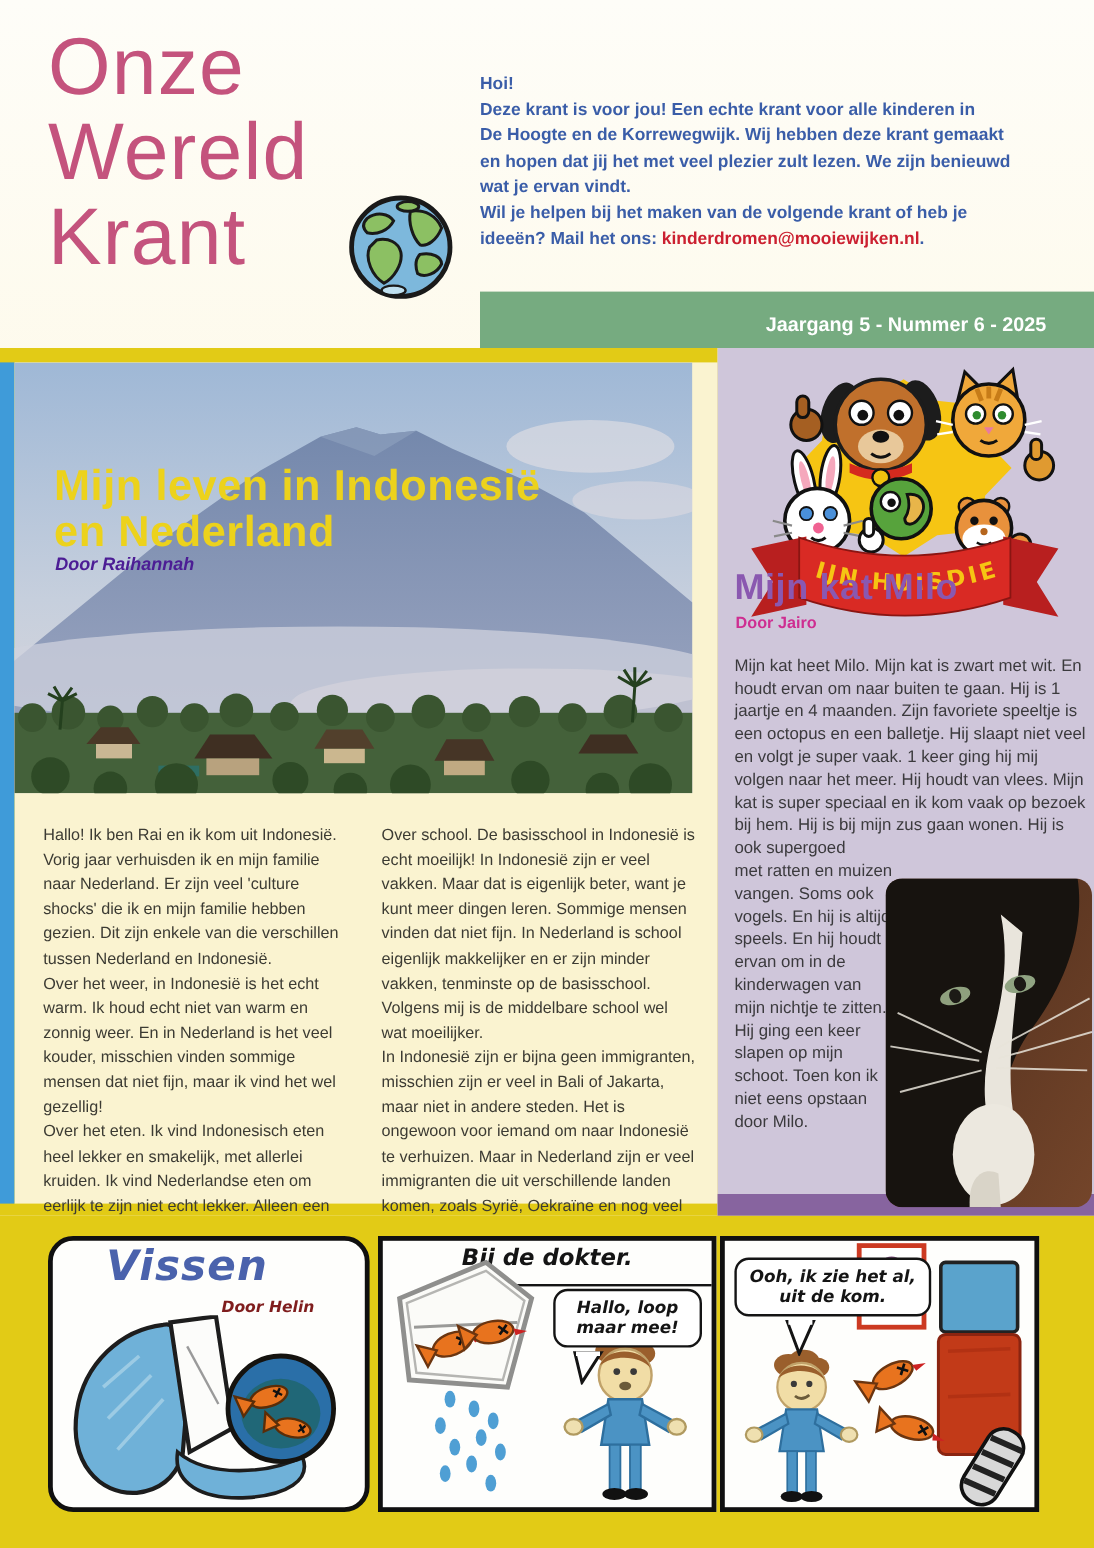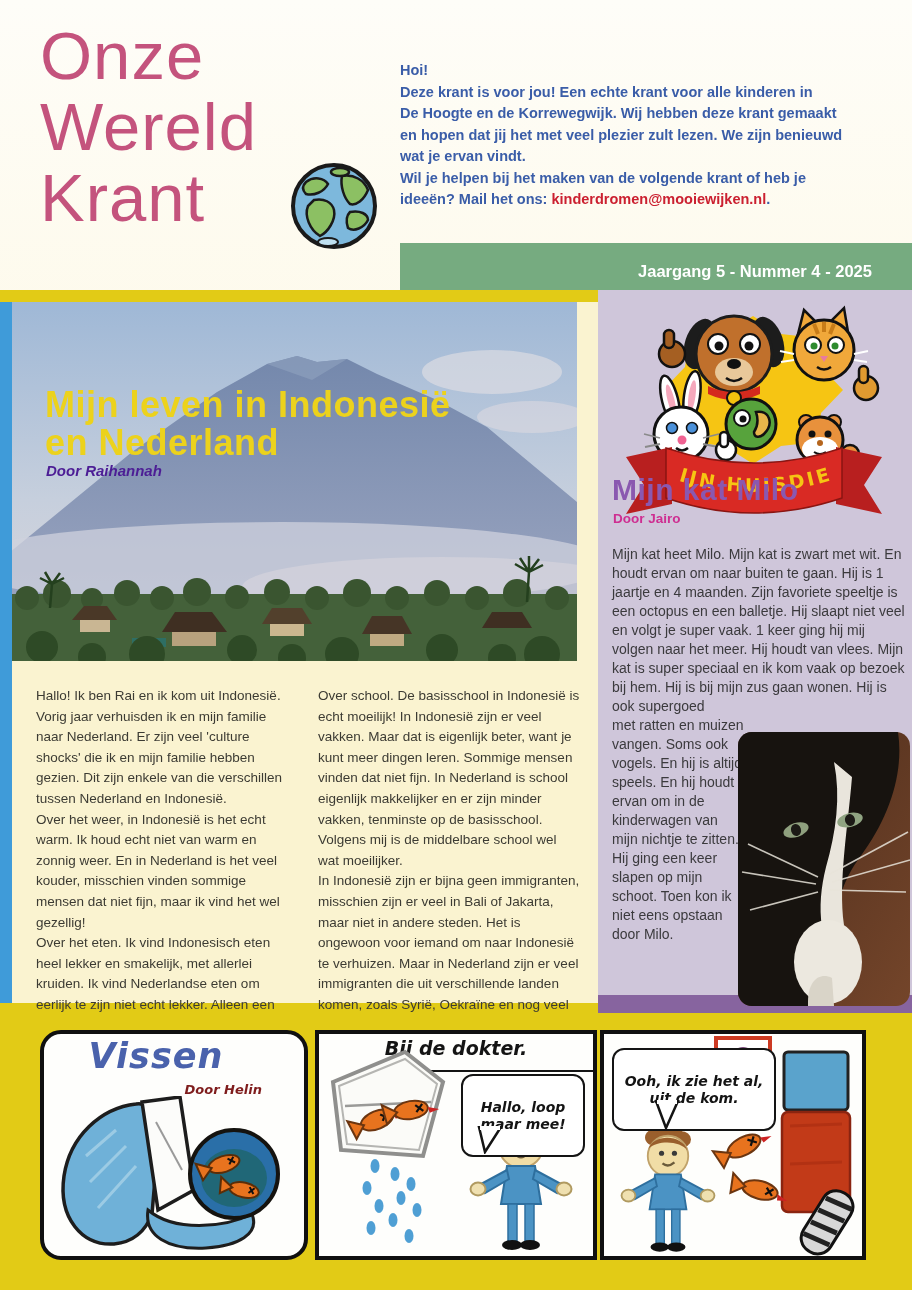--- a/index.html
+++ b/index.html
@@ -48,21 +48,21 @@
   .panel-2{left:315px;width:282px;}
   .panel-3{left:600px;width:266px;}
   .fish-title{position:absolute;left:0;right:36px;top:2px;text-align:center;
         font:italic 800 35px "DejaVu Sans",sans-serif;color:#4a62ac;letter-spacing:1px;}
   .fish-byline{position:absolute;right:42px;top:48px;font:italic 700 13px "DejaVu Sans",sans-serif;color:#7f1d1d;}
   .doc-title{position:absolute;left:0;right:0;top:3px;text-align:center;
         font:italic 700 19px "DejaVu Sans",sans-serif;color:#141414;}
   .doc-line{position:absolute;left:83px;right:0;top:36px;border-top:2.5px solid #141414;}
   .bubble{position:absolute;background:#fff;border:2.5px solid #141414;border-radius:12px;
         font:italic 700 14px "DejaVu Sans",sans-serif;text-align:center;white-space:pre-line;
-        padding:23px 6px;line-height:1.18;color:#141414;z-index:3;}
+        padding:6px 6px;line-height:1.18;color:#141414;z-index:3;}
   .bubble-doctor{left:142px;top:40px;width:108px;}
   .bubble-exam{left:8px;top:14px;width:148px;}
   .tail{position:absolute;z-index:4;}
   .drawing{position:absolute;z-index:1;}
 </style>
 </head>
 <body>
 
 <div id="page">
 
@@ -82,21 +82,21 @@
 
   <div class="intro"><span>Hoi!
 Deze krant is voor jou! Een echte krant voor alle kinderen in
 De Hoogte en de Korrewegwijk. Wij hebben deze krant gemaakt
 en hopen dat jij het met veel plezier zult lezen. We zijn benieuwd
 wat je ervan vindt.
 Wil je helpen bij het maken van de volgende krant of heb je
 ideeën? Mail het ons: </span><span class="email">kinderdromen@mooiewijken.nl</span><span>.</span></div>
 
   <div class="green-banner"></div>
-  <div class="issue">Jaargang 5 - Nummer 4 - 2025</div>
+  <div class="issue">Jaargang 5 - Nummer 6 - 2025</div>
 
   <div class="left-region">
     <div class="inner-light"></div>
     <div class="blue-strip"></div>
 
     <svg class="photo" viewBox="0 0 565 359">
       <defs>
         <linearGradient id="sky" x1="0" y1="0" x2="0" y2="1">
           <stop offset="0" stop-color="#9fb8d6"></stop>
             <stop offset="0.55" stop-color="#c6cfdd"></stop>

